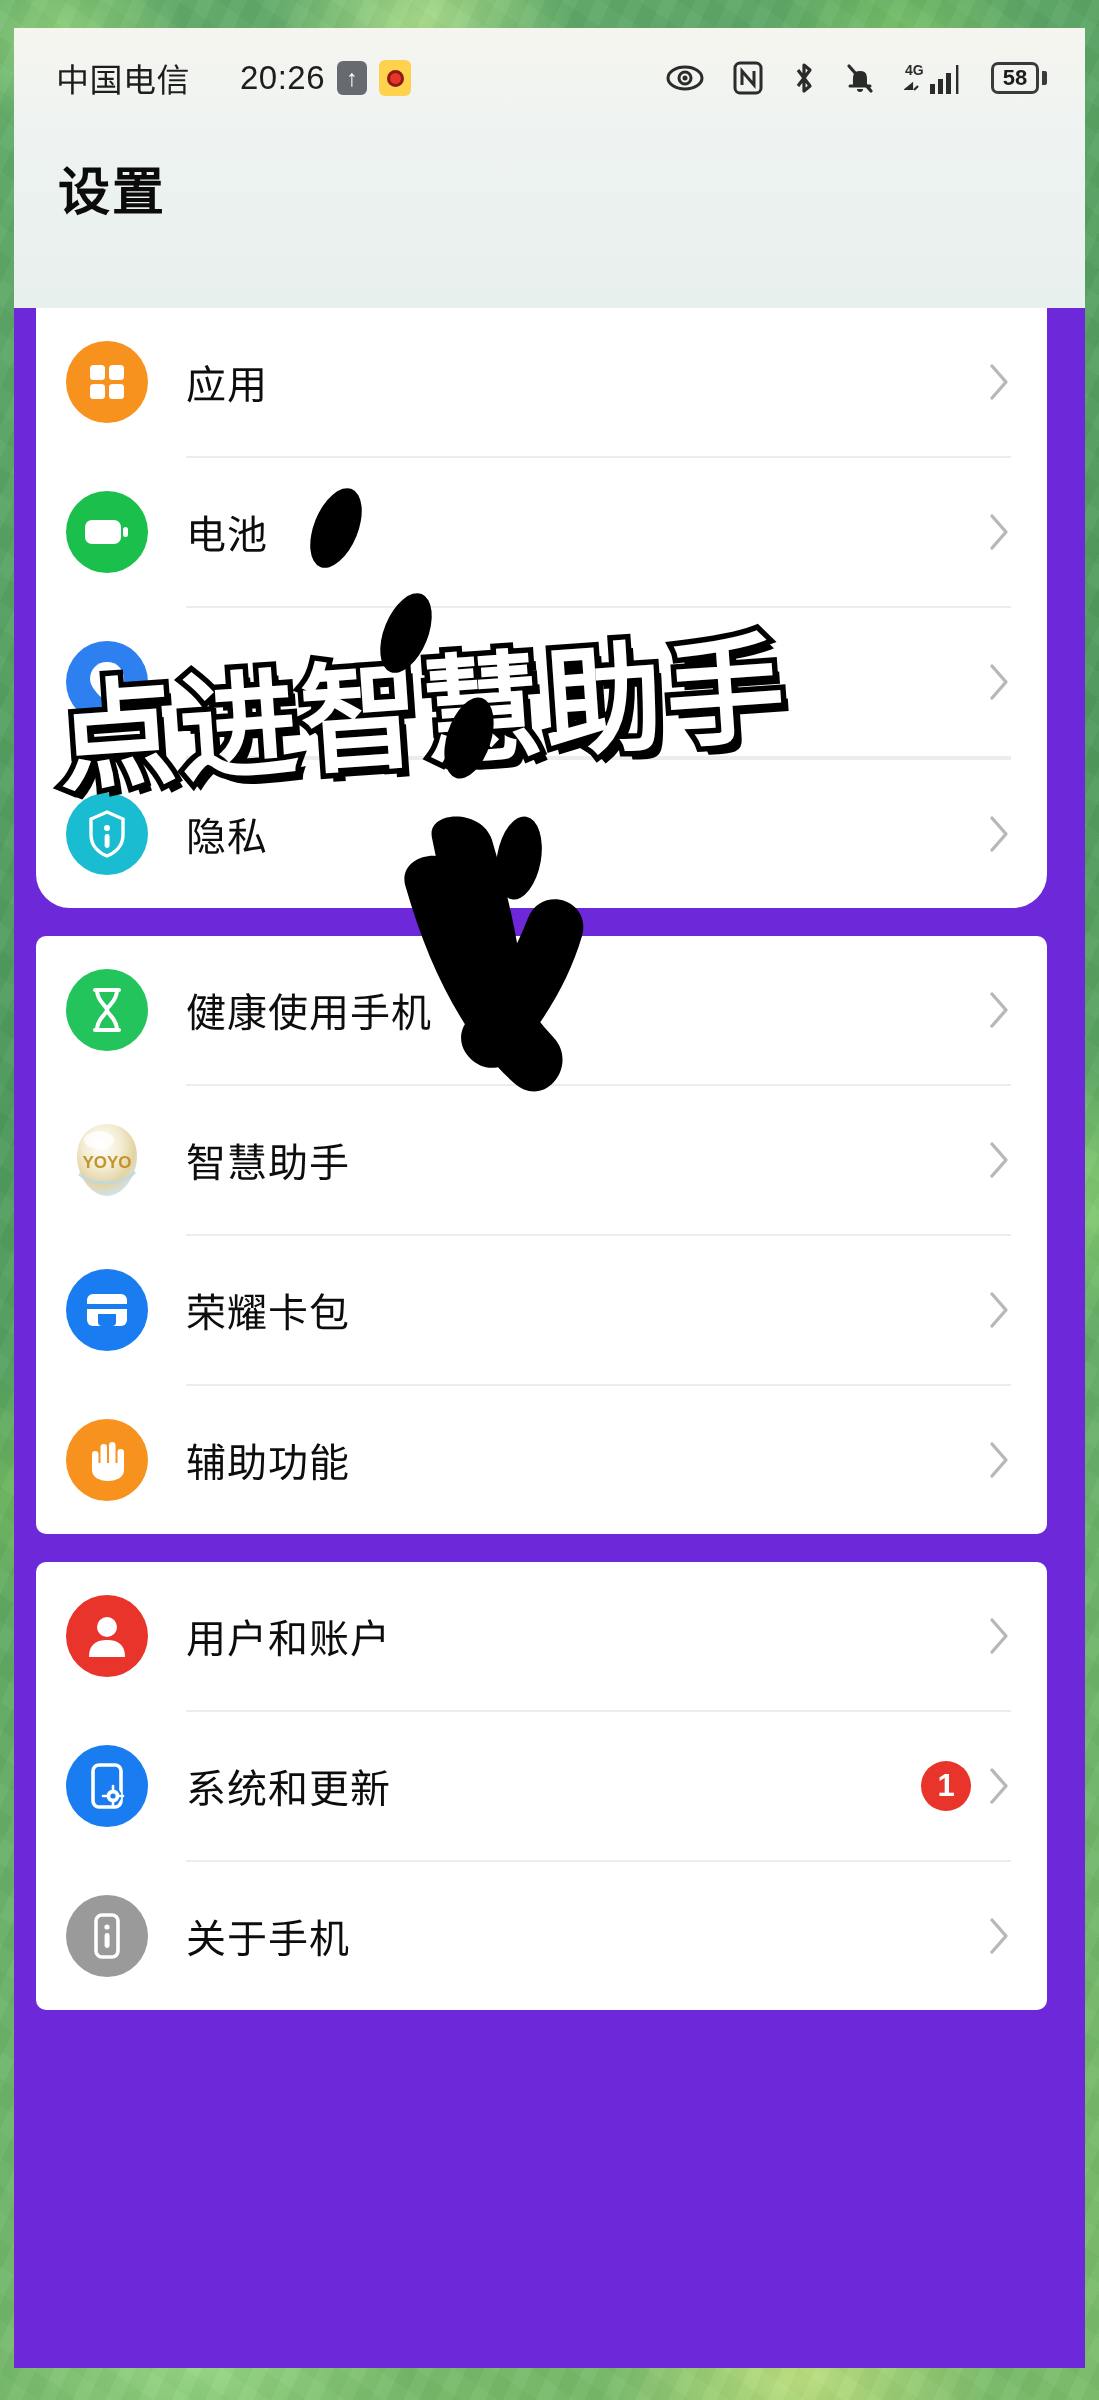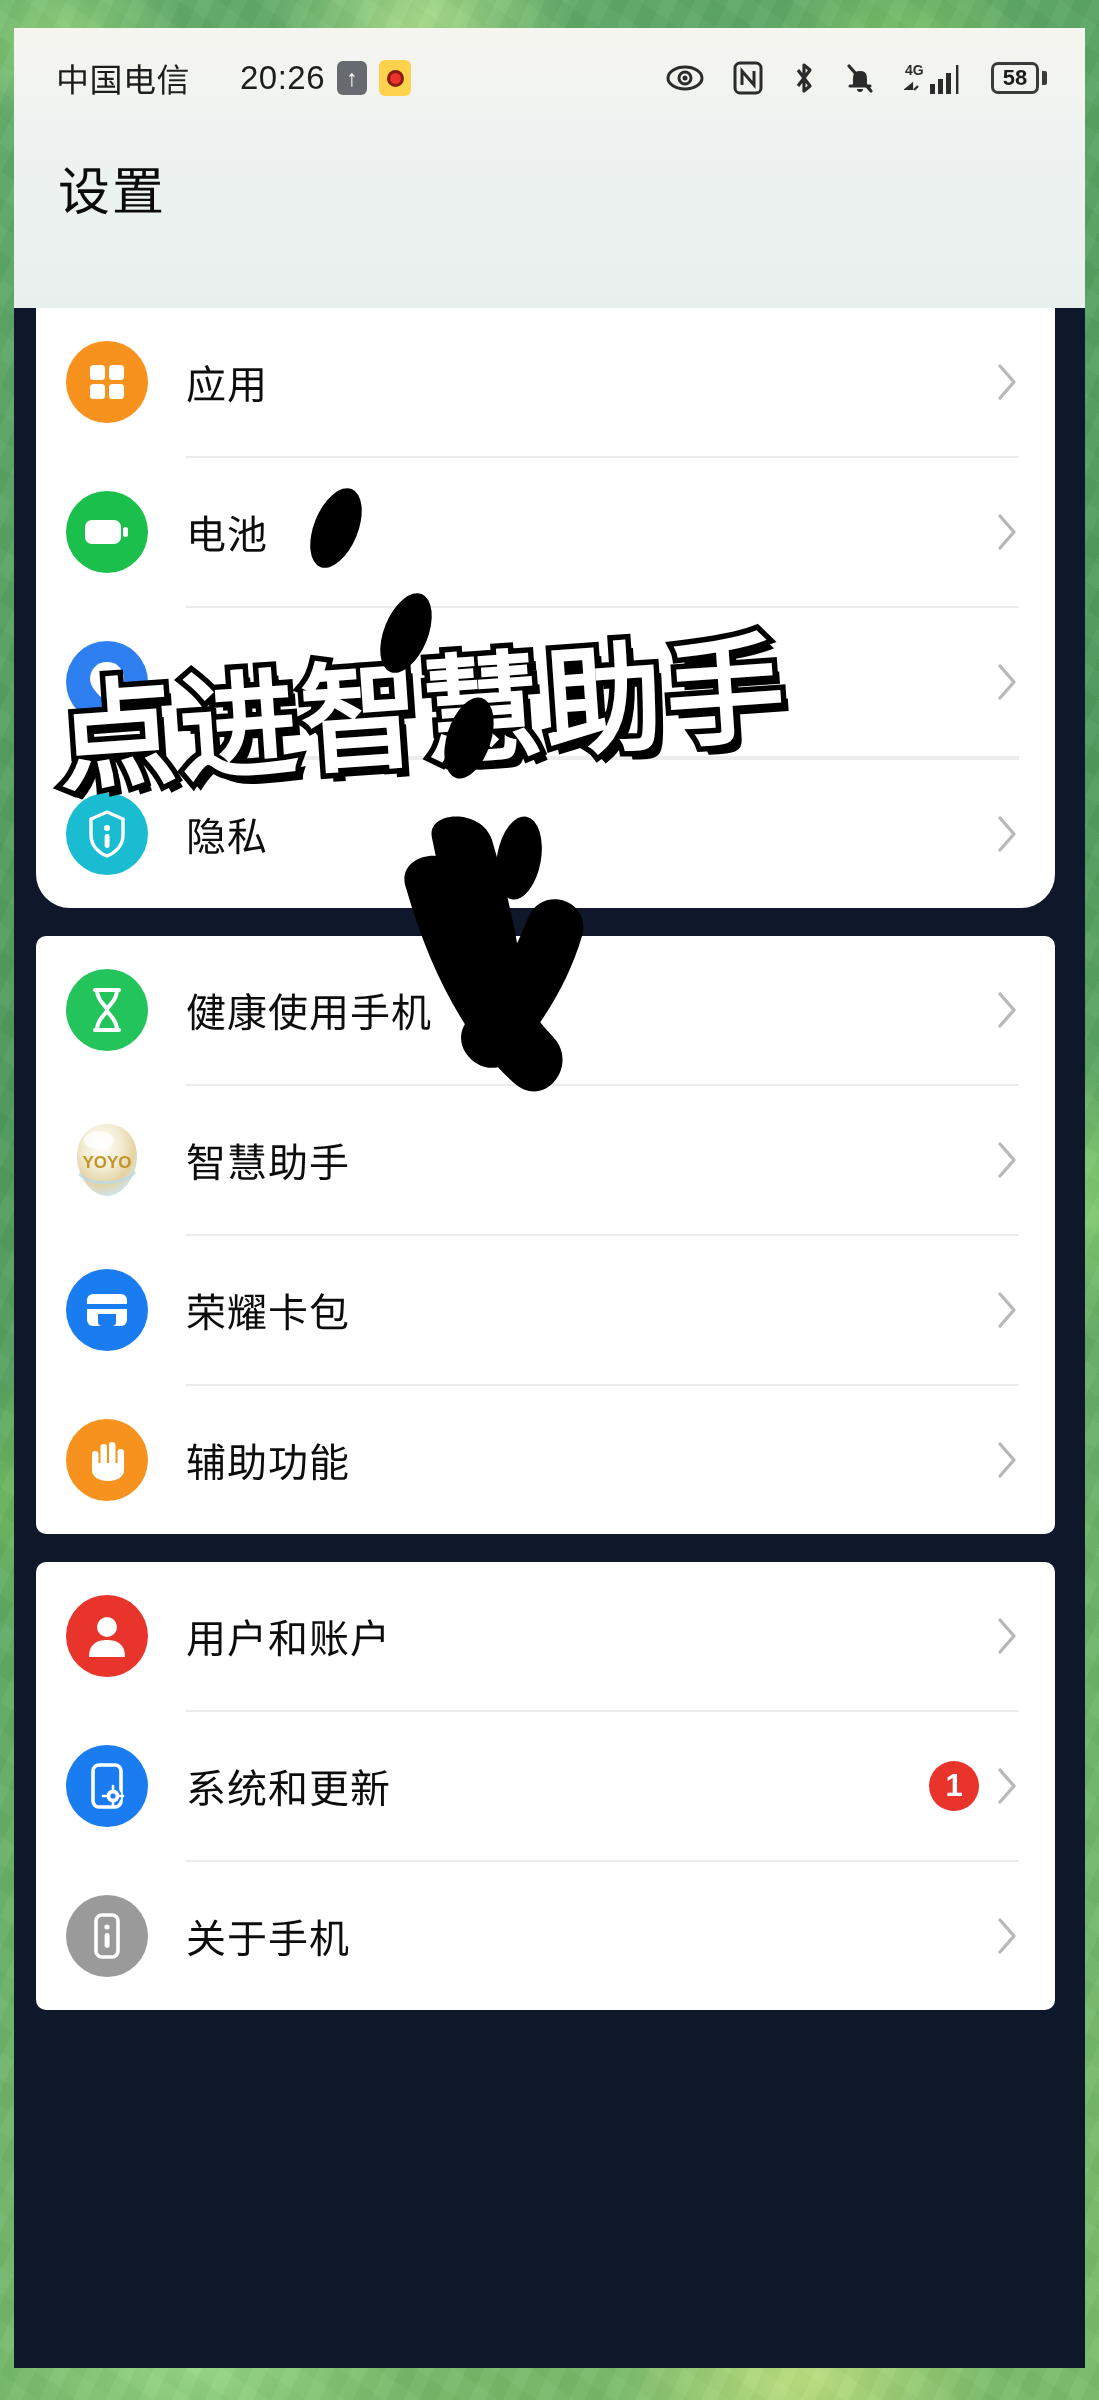--- a/index.html
+++ b/index.html
@@ -27,21 +27,21 @@
     content:""; position:absolute; inset:0;
     background:
       repeating-linear-gradient(115deg,rgba(255,255,255,0.05) 0 14px,rgba(0,0,0,0.04) 14px 30px),
       repeating-linear-gradient(35deg,rgba(255,255,255,0.04) 0 22px,rgba(0,0,0,0.03) 22px 44px);
     opacity:.55;
   }
 
   
   #screen{
     position:absolute; left:14px; top:28px; width:1071px; height:2340px;
-    background:#0f172a;
+    background:#6d28d9;
     overflow:hidden;
   }
 
   
   #statusbar{
     height:100px;
     background:linear-gradient(180deg,#f6f5ef 0%,#eef3f1 100%);
     display:flex; align-items:center; justify-content:space-between;
     padding:0 38px 0 42px;
   }
@@ -72,26 +72,26 @@
     font-size:22px;color:#1d1d1d;font-weight:600;
   }
   .sb-batt-cap{ width:5px;height:14px;background:#3a3a3a;border-radius:0 2px 2px 0; }
 
   
   #header{
     height:180px;
     background:linear-gradient(180deg,#eef3f1 0%,#e8f0ee 100%);
     display:flex; align-items:flex-start; padding:22px 0 0 44px;
   }
-  #header .title{ font-size:52px; color:#0b0b0b; font-weight:400; letter-spacing:2px; }
+  #header .title{ font-size:52px; color:#0b0b0b; font-weight:700; letter-spacing:2px; }
 
   
   #content{
     position:absolute; left:0; top:280px; right:0; bottom:0;
-    padding:0 30px 0 22px;
+    padding:0 38px 0 22px;
   }
   .card{
     background:#fff;
     border-radius:10px;
     margin-bottom:28px;
     padding:0 0 0 0;
     overflow:hidden;
   }
   .card.top-clip{ border-radius:0 0 34px 34px; margin-top:0; }
   .row{

